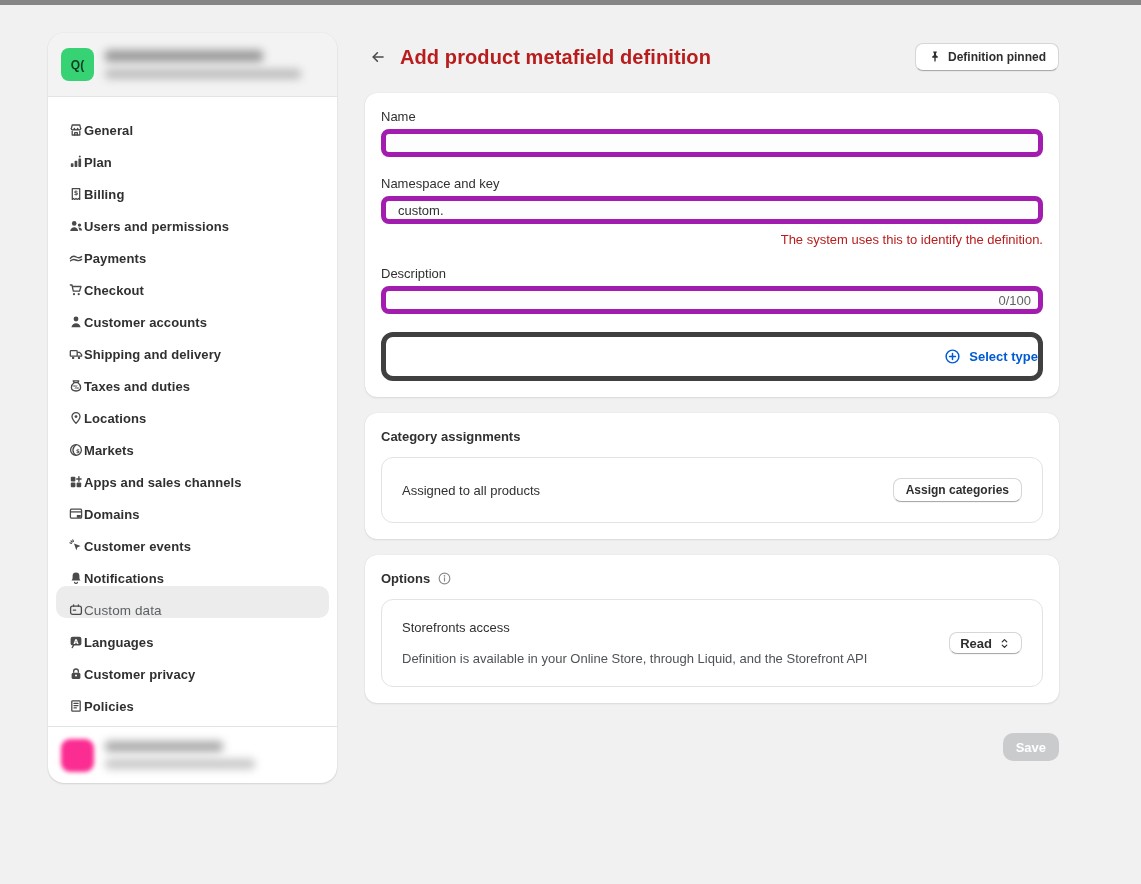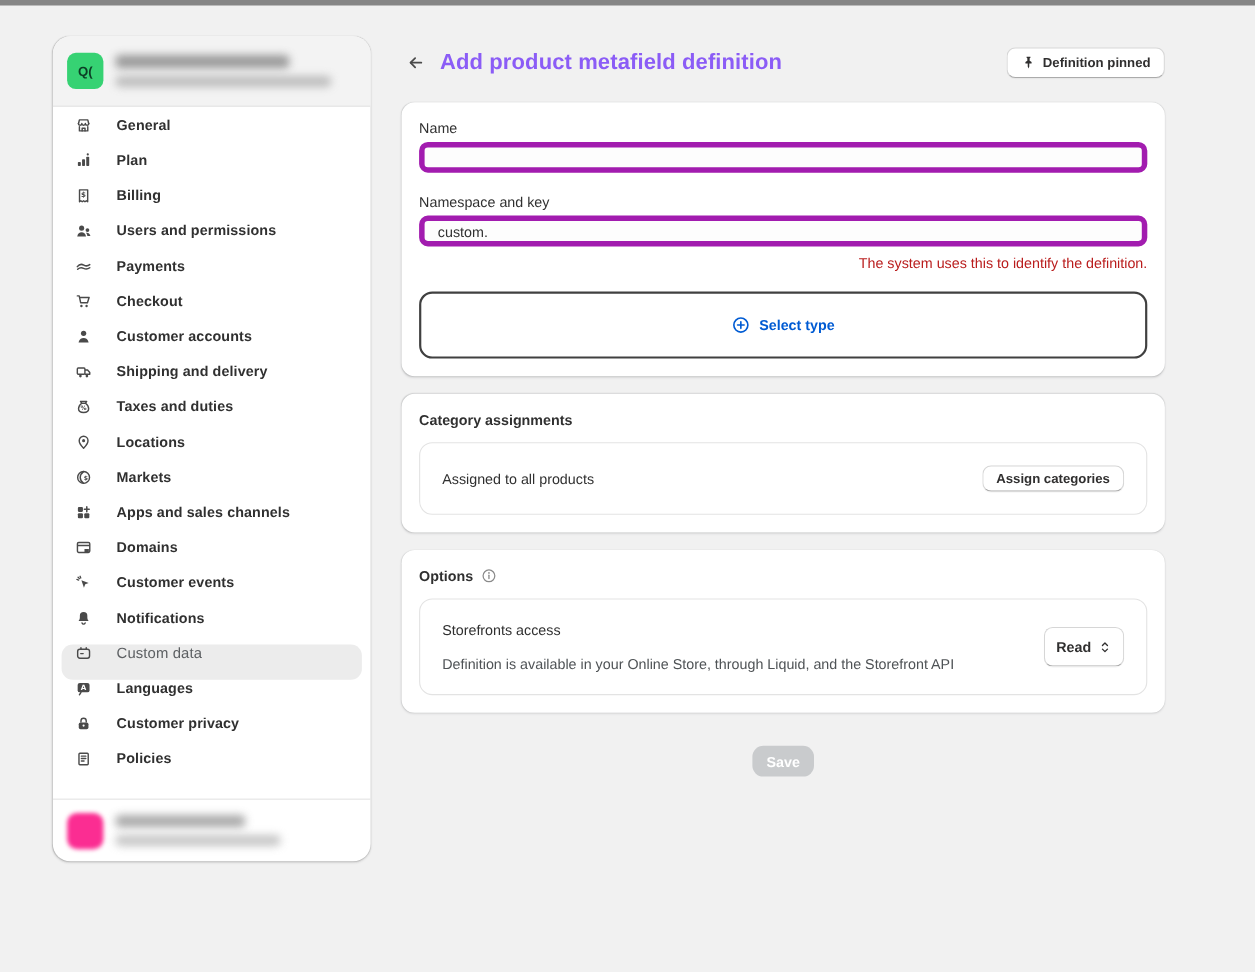--- a/index.html
+++ b/index.html
@@ -28,21 +28,21 @@
   .avatar-store {
     width:33px; height:33px; border-radius:8px; background:#36d273;
     color:#0c3d25; font-size:12px; font-weight:700;
     display:flex; align-items:center; justify-content:center; flex:0 0 33px;
   }
   .redact { background:#9a9a9a; border-radius:4px; filter:blur(4px); opacity:.75; }
   .r-name { width:158px; height:12px; margin-bottom:7px; background:#7d7d7d; }
   .r-url  { width:196px; height:10px; background:#ababab; }
   .side-nav { flex:1 1 auto; padding:9px 8px; }
   .nav-item {
-    height:32px; display:flex; align-items:flex-start; gap:22px;
+    height:32px; display:flex; align-items:flex-end; gap:0;
     padding:0 12px; border-radius:10px; cursor:pointer;
   }
   .nav-item .nicon { width:16px; height:16px; flex:0 0 16px; color:#4a4a4a; display:flex; }
   .nav-item .nlabel { font-size:13px; font-weight:700; color:#303030; letter-spacing:.1px; }
   .nav-item.selected { background:#ececec; }
   .nav-item.selected .nlabel { color:#5c5f62; font-weight:400; font-size:13.5px; }
   .side-foot {
     flex:0 0 57px; border-top:1px solid #e3e3e3;
     display:flex; align-items:center; gap:11px; padding:0 13px;
   }
@@ -50,21 +50,21 @@
   .u-name { width:118px; height:11px; margin-bottom:7px; background:#8d8d8d; }
   .u-email { width:150px; height:10px; background:#b3b3b3; }
 
   
   .main { position:absolute; left:365px; top:43px; width:694px; }
   .page-head { display:flex; align-items:center; height:28px; margin-bottom:22px; }
   .back-btn {
     width:26px; height:26px; border:none; background:transparent; color:#4a4a4a;
     display:flex; align-items:center; justify-content:center; cursor:pointer; border-radius:8px;
   }
-  .page-title { font-size:20px; font-weight:700; color:#8b5cf6; margin-left:9px; letter-spacing:.1px; }
+  .page-title { font-size:20px; font-weight:700; color:#b91c1c; margin-left:9px; letter-spacing:.1px; }
   .btn {
     display:inline-flex; align-items:center; gap:6px;
     background:#fff; border:1px solid #d6d6d6; border-bottom-color:#ababab;
     border-radius:8px; font-family:inherit;
     font-size:12px; font-weight:700; color:#302f2f; cursor:pointer;
     box-shadow: 0 1px 0 rgba(0,0,0,.04);
   }
   .pinned-btn { margin-left:auto; height:28px; padding:0 12px; }
   .card {
     background:#fff; border-radius:12px; padding:16px;
@@ -79,38 +79,38 @@
   }
   .field { margin-bottom:19px; }
   .field:last-of-type { margin-bottom:0; }
   .help-text { font-size:13px; color:#b91c1c; margin-top:8px;text-align:right; }
   .input-wrap { position:relative; }
   .char-counter {
     position:absolute; right:12px; top:50%; transform:translateY(-50%);
     font-size:13px; color:#616161;
   }
   .select-type {
-    margin-top:18px; width:100%; height:61px;
-    background:#fff; border:2px solid #404040; border-radius:12px;
-    display:flex; align-items:center; justify-content:center; gap:8px;
+    margin-top:18px; width:100%; height:49px;
+    background:#fff; border:5px solid #404040; border-radius:12px;
+    display:flex; align-items:center; justify-content:flex-end; gap:8px;
     color:#005bd3; font-family:inherit; font-size:13px; font-weight:700; cursor:pointer;
   }
   .card-title { font-size:13px; font-weight:700; color:#303030; }
   .card-title-row { display:flex; align-items:center; gap:7px; margin-bottom:13px; }
   .inner-row {
     border:1px solid #e3e3e3; border-radius:12px; padding:20px;
     display:flex; align-items:center; justify-content:space-between;
   }
   .inner-row .row-text { font-size:13px; color:#303030; }
   .assign-btn { height:24px; padding:0 12px; }
   .row-title { font-size:13px; color:#303030; margin-bottom:16px; }
   .row-desc { font-size:13px; color:#4f5356; }
-  .read-btn { height:36px; padding:0 10px; font-size:13px; }
+  .read-btn { height:22px; padding:0 10px; font-size:13px; }
   .info-icon { color:#8a8a8a; display:flex; }
-  .save-row { display:flex; justify-content:center; margin-top:30px; }
+  .save-row { display:flex; justify-content:flex-end; margin-top:30px; }
   .save-btn {
     height:28px; padding:0 13px; border:none; border-radius:10px;
     background:#c9cbcd; color:#fff; font-family:inherit; font-size:13px; font-weight:700;
   }
   svg { display:block; }
 </style>
 </head>
 <body>
 
 <div class="top-strip"></div>
@@ -412,20 +412,27 @@
       <label class="field-label">Name</label>
       <input class="text-input" type="text" value="" style="">
     </div>
 
     <div class="field">
       <label class="field-label">Namespace and key</label>
       <input class="text-input" type="text" value="custom." style="">
       <p class="help-text">The system uses this to identify the definition.</p>
     </div>
 
+    <div class="field">
+      <label class="field-label">Description</label>
+      <div class="input-wrap">
+        <input class="text-input" type="text" style="padding-right: 56px;" value="">
+        <span class="char-counter">0/100</span>
+      </div>
+    </div>
 
     <button class="select-type">
       <span>
           <svg width="17" height="17" viewBox="0 0 16 16">
             <g stroke="currentColor" stroke-width="1.4" fill="none" stroke-linecap="round">
               <circle cx="8" cy="8" r="6"></circle>
               <path d="M8 5.2v5.6M5.2 8h5.6"></path>
             </g>
           </svg>
         </span>

